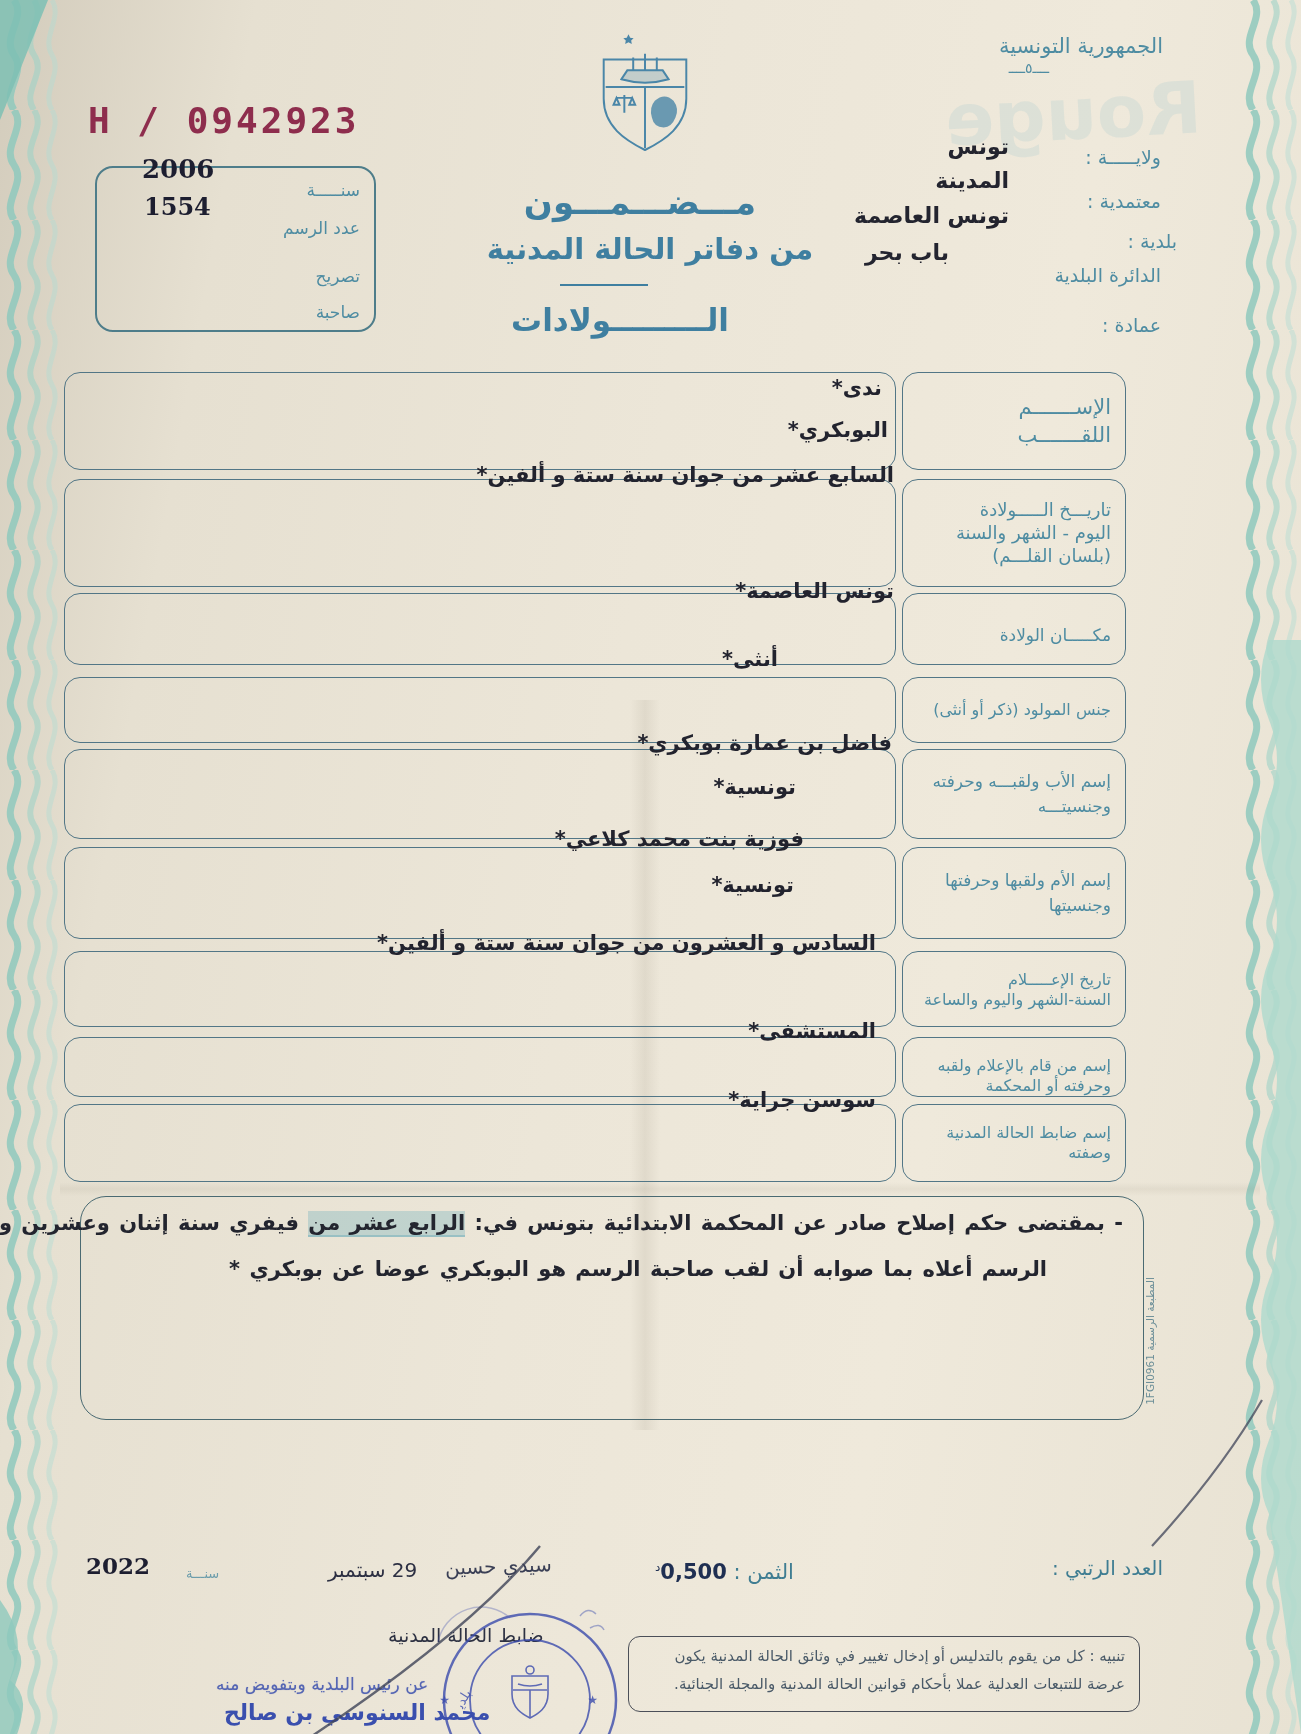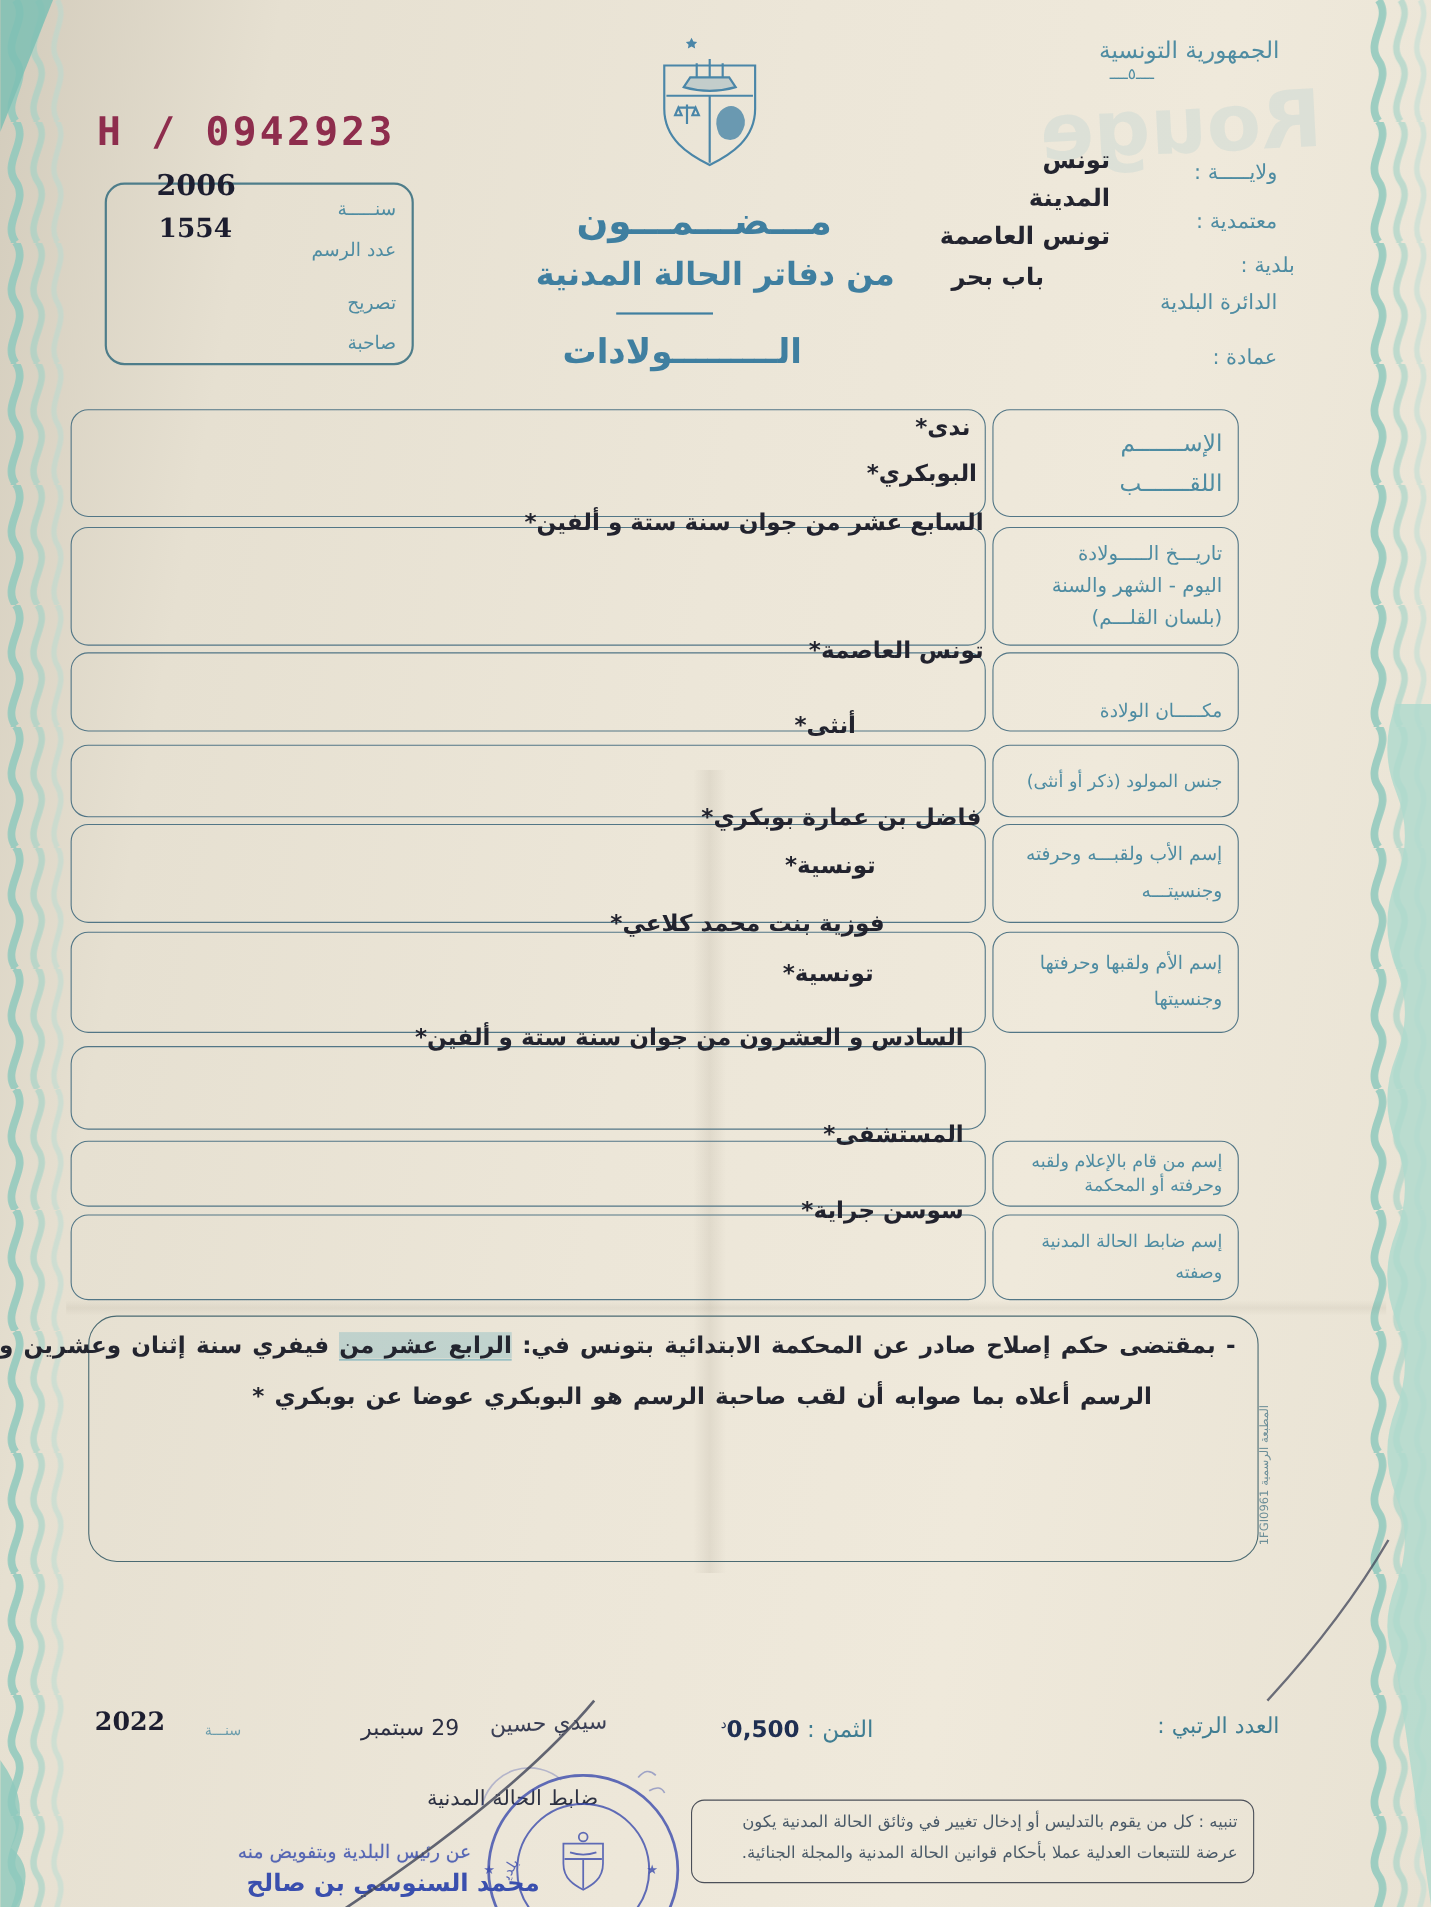--- a/index.html
+++ b/index.html
@@ -11,21 +11,21 @@
   .t{position:absolute;white-space:nowrap;}
   .teal{color:#4e8ca2;}
   .ink{color:#23242f;font-weight:bold;}
   .band{position:absolute;top:0;pointer-events:none;}
   .frow{position:absolute;left:64px;width:832px;}
   .vbox{position:absolute;left:0;top:0;width:832px;box-sizing:border-box;
         border:1.6px solid #527686;border-radius:16px;}
   .lbox{position:absolute;left:838px;top:0;width:224px;box-sizing:border-box;
         border:1.6px solid #527686;border-radius:16px;
         display:flex;flex-direction:column;justify-content:space-evenly;
-        text-align:right;padding:6px 14px;color:#4e8ca2;line-height:1.25;}
+        text-align:right;padding:18px 14px;color:#4e8ca2;line-height:1.25;}
   .val{position:absolute;font-weight:bold;font-size:21px;color:#22232e;white-space:nowrap;}
   .crease-v{position:absolute;left:630px;top:700px;width:30px;height:730px;
         background:linear-gradient(to right,rgba(110,100,80,0),rgba(110,100,80,.10),rgba(110,100,80,0));}
   .crease-h{position:absolute;left:60px;top:1182px;width:1200px;height:14px;
         background:linear-gradient(to bottom,rgba(110,100,80,0),rgba(110,100,80,.08),rgba(110,100,80,0));}
   .mark{background:rgba(96,170,186,.30);box-shadow:0 2px 0 rgba(86,162,180,.55);}
   .regbox{position:absolute;left:95px;top:150px;width:277px;height:162px;
         border:2px solid #4e7d8a;border-radius:18px;margin-top:16px;}
   .reglab{position:absolute;right:14px;color:#4e8ca2;font-size:17px;white-space:nowrap;}
   .handnum{font-family:"DejaVu Serif",serif;font-weight:bold;color:#1d1e30;}
@@ -155,20 +155,24 @@
     <div class="val" style="top:26px;right:102px;">تونسية*</div>
     <div class="lbox" style="height:92px;font-size:17px;">
       <div>إسم الأم ولقبها وحرفتها</div>
       <div>وجنسيتها</div>
     </div>
   </div>
 
   <div class="frow" style="top:951px;height:76px;">
     <div class="vbox" style="height:76px;"></div>
     <div class="val" style="top:-20px;right:20px;">السادس و العشرون من جوان سنة ستة و ألفين*</div>
+    <div class="lbox" style="height:76px;font-size:16px;">
+      <div>تاريخ الإعـــــلام</div>
+      <div>السنة-الشهر واليوم والساعة</div>
+    </div>
   </div>
 
   <div class="frow" style="top:1037px;height:60px;">
     <div class="vbox" style="height:60px;"></div>
     <div class="val" style="top:-18px;right:20px;">المستشفى*</div>
     <div class="lbox" style="height:60px;font-size:16px;">
       <div>إسم من قام بالإعلام ولقبه</div>
       <div>وحرفته أو المحكمة</div>
     </div>
   </div>

